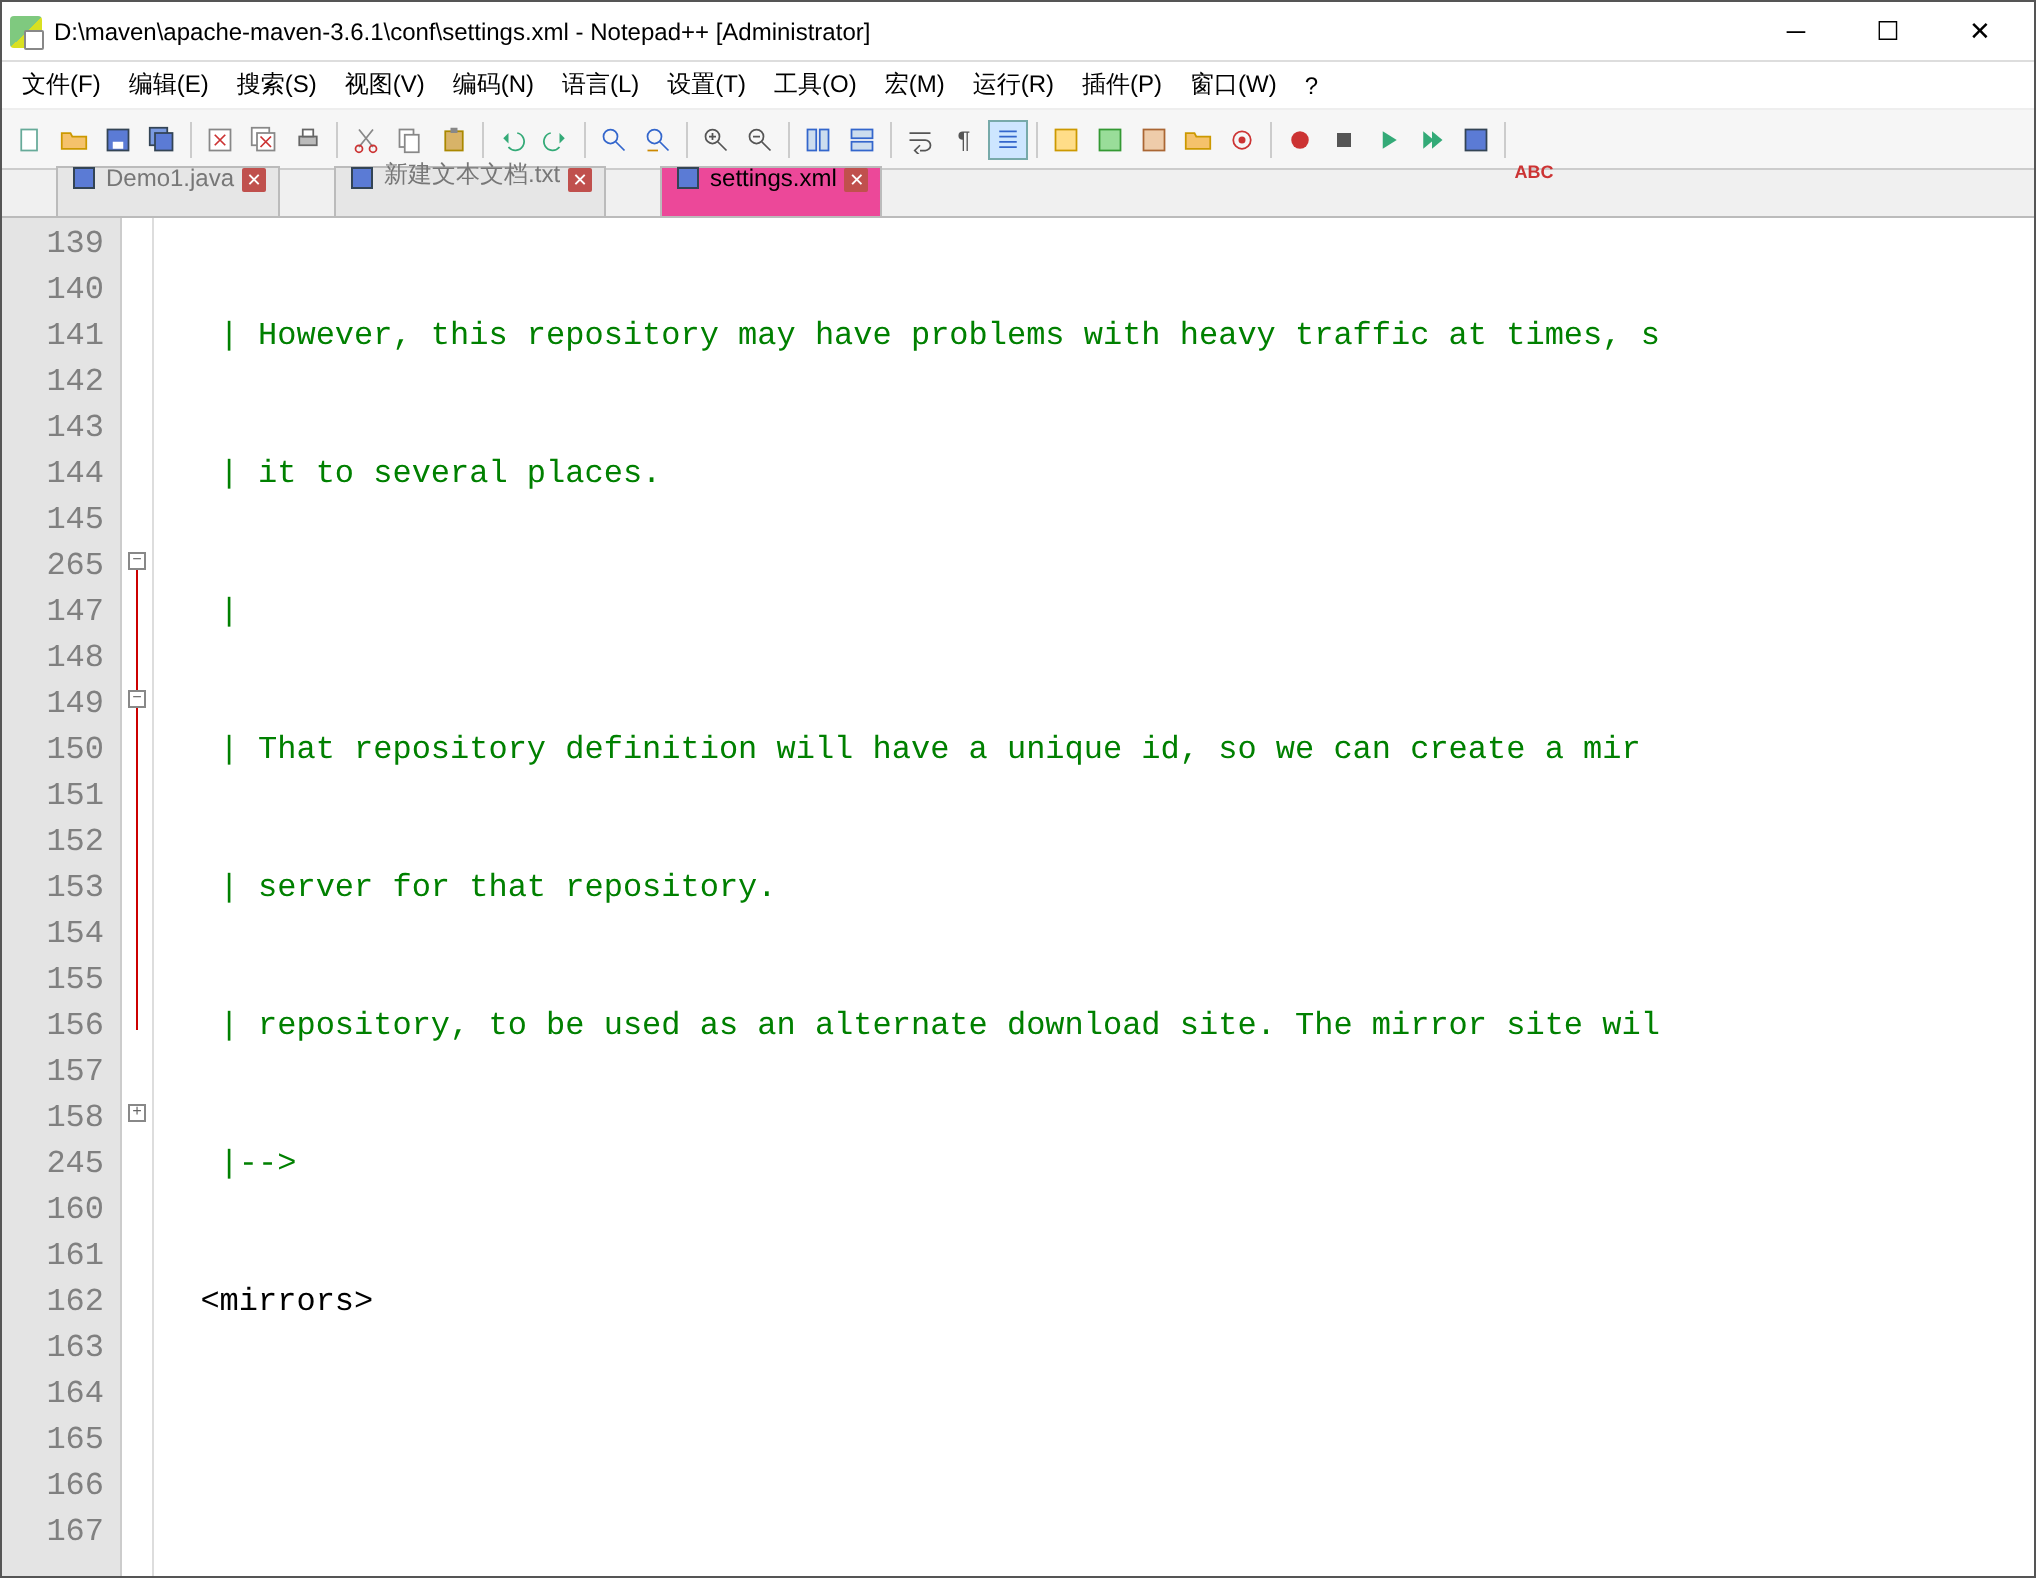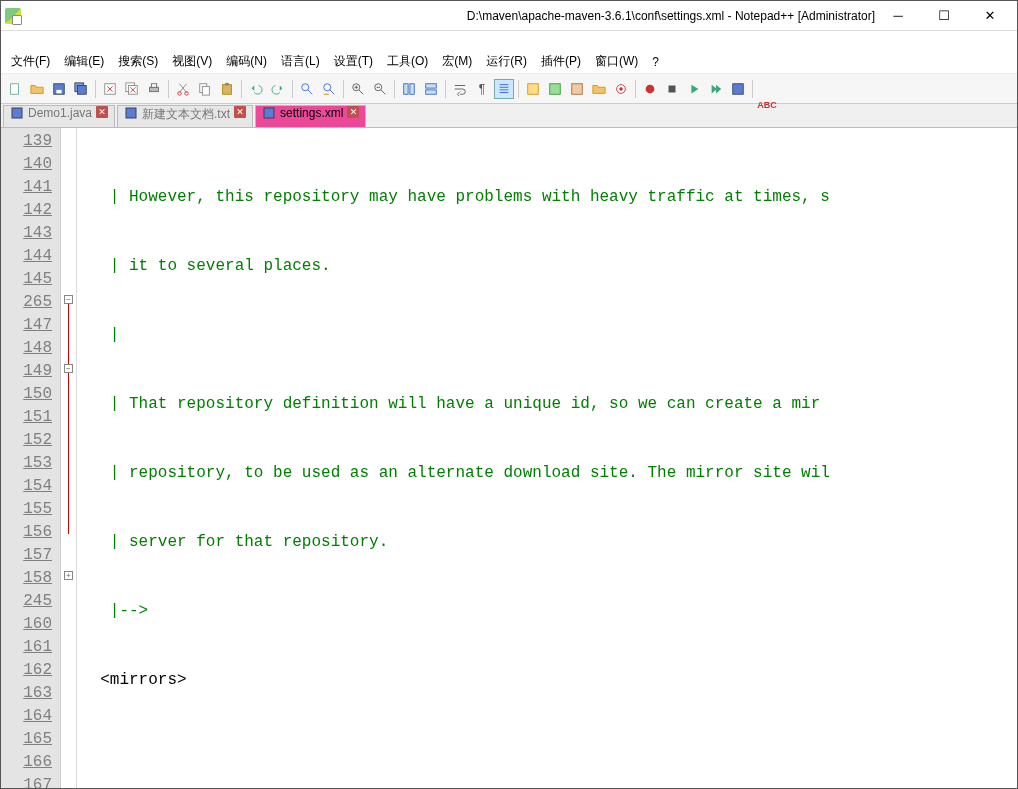--- a/index.html
+++ b/index.html
@@ -1,40 +1,40 @@
 <!DOCTYPE html>
 <html><head>
 <meta charset="utf-8">
 <style>
   * { box-sizing: border-box; margin: 0; padding: 0; }
   body { font-family: "Microsoft YaHei", "Segoe UI", Tahoma, sans-serif; font-size: 12px; background: #fff; width:1018px; height:789px; overflow:hidden; border:1px solid #555;}
-  .titlebar { height:30px; background:#fff; display:flex; align-items:center; padding:0 4px; border-bottom:1px solid #ddd;text-align:right;}
+  .titlebar { height:30px; background:#fff; display:flex; align-items:center; padding:0 4px; border-bottom:1px solid #ddd;}
   .titlebar .icon { width:16px; height:16px; margin-right:6px; background:linear-gradient(135deg,#7fc97f 50%,#d9e021 50%); border-radius:2px; position:relative;}
   .titlebar .icon::after{content:""; position:absolute; right:-1px; bottom:-1px; width:8px; height:8px; background:#fff; border:1px solid #888; border-radius:1px;}
   .titlebar .title { flex:1; font-size:12px; color:#000; }
   .winbtns { display:flex; }
   .winbtn { width:46px; height:28px; display:flex; align-items:center; justify-content:center; font-size:13px; color:#000; }
-  .menubar { height:24px; display:flex; align-items:center; padding:0 4px; gap:2px; font-size:12px; color:#000; border-bottom:1px solid #eee;margin-top:19px;}
+  .menubar { height:24px; display:flex; align-items:center; padding:0 4px; gap:2px; font-size:12px; color:#000; border-bottom:1px solid #eee;}
   .menubar .mi { padding:2px 6px; }
   .toolbar { height:30px; display:flex; align-items:center; padding:2px 4px; gap:2px; border-bottom:1px solid #ccc; background:#f6f6f6;}
   .tbtn { width:20px; height:20px; border:1px solid transparent; display:flex; align-items:center; justify-content:center; font-size:12px; color:#555;}
   .tbtn svg{width:14px;height:14px;}
   .tsep { width:1px; height:18px; background:#ccc; margin:0 2px;}
   .tabbar { height:24px; display:flex; align-items:flex-end; background:#f0f0f0; padding:0 2px; border-bottom:1px solid #bbb;}
-  .tab { height:22px; display:flex; align-items:flex-start; padding:0 6px; font-size:12px; border:1px solid #bbb; border-bottom:none; margin-right:2px; background:#e6e6e6; color:#777;}
+  .tab { height:22px; display:flex; align-items:flex-end; padding:12px 6px; font-size:12px; border:1px solid #bbb; border-bottom:none; margin-right:2px; background:#e6e6e6; color:#777;margin-left:25px;}
   .tab.active { background:#ec4899; color:#000;}
   .tab .ticon{width:14px;height:14px;margin-right:4px;display:inline-flex;align-items:center;justify-content:center;}
   .tab .tclose{width:12px;height:12px;margin-left:4px;display:inline-flex;align-items:center;justify-content:center; background:#c0504d; color:#fff; font-size:9px; border-radius:1px;}
   .editor { display:flex; height:calc(789px - 30px - 24px - 30px - 24px - 2px); font-family:"Consolas","Courier New",monospace; font-size:16px; line-height:23px; background:#fff; overflow:hidden;}
   .gutter { width:60px; background:#e4e4e4; color:#808080; text-align:right; padding-right:8px; padding-top:2px; border-right:1px solid #ccc;}
-  .gutter div{height:23px;text-decoration:underline;}
+  .gutter div{height:23px;}
   .foldcol { width:16px; background:#fff; position:relative; border-right:1px solid #ddd;}
   .foldbox { width:9px; height:9px; border:1px solid #888; background:#fff; position:absolute; left:3px; font-size:8px; line-height:7px; text-align:center; color:#666;}
   .foldline { position:absolute; left:7px; width:1px; background:#c00; }
-  .code { flex:1; padding-top:12px; white-space:pre; color:#000; overflow:hidden;}
+  .code { flex:1; padding-top:2px; white-space:pre; color:#000; overflow:hidden;}
   .code .row{height:23px; padding-left:4px;}
   .c-comment{color:#008000;}
   .c-tag{color:#000000;}
 </style>
 </head>
 <body>
 
 <div class="titlebar">
   <span class="icon"></span>
   <span class="title">D:\maven\apache-maven-3.6.1\conf\settings.xml - Notepad++ [Administrator]</span>
@@ -314,22 +314,22 @@
     <div class="foldbox" style="top:167px;">−</div>
     <div class="foldline" style="top:176px;height:230px;"></div>
     <div class="foldbox" style="top:236px;">−</div>
     <div class="foldbox" style="top:443px;">+</div>
   </div>
   <div class="code">
     <div class="row"><span class="c-comment">   | However, this repository may have problems with heavy traffic at times, s</span></div>
     <div class="row"><span class="c-comment">   | it to several places.</span></div>
     <div class="row"><span class="c-comment">   |</span></div>
     <div class="row"><span class="c-comment">   | That repository definition will have a unique id, so we can create a mir</span></div>
+    <div class="row"><span class="c-comment">   | server for that repository.</span></div>
     <div class="row"><span class="c-comment">   | repository, to be used as an alternate download site. The mirror site wil</span></div>
-    <div class="row"><span class="c-comment">   | server for that repository.</span></div>
     <div class="row"><span class="c-comment">   |--&gt;</span></div>
     <div class="row">  <span class="c-tag">&lt;mirrors&gt;</span></div>
     <div class="row"></div>
     <div class="row"></div>
     
     
     
     
     
     

